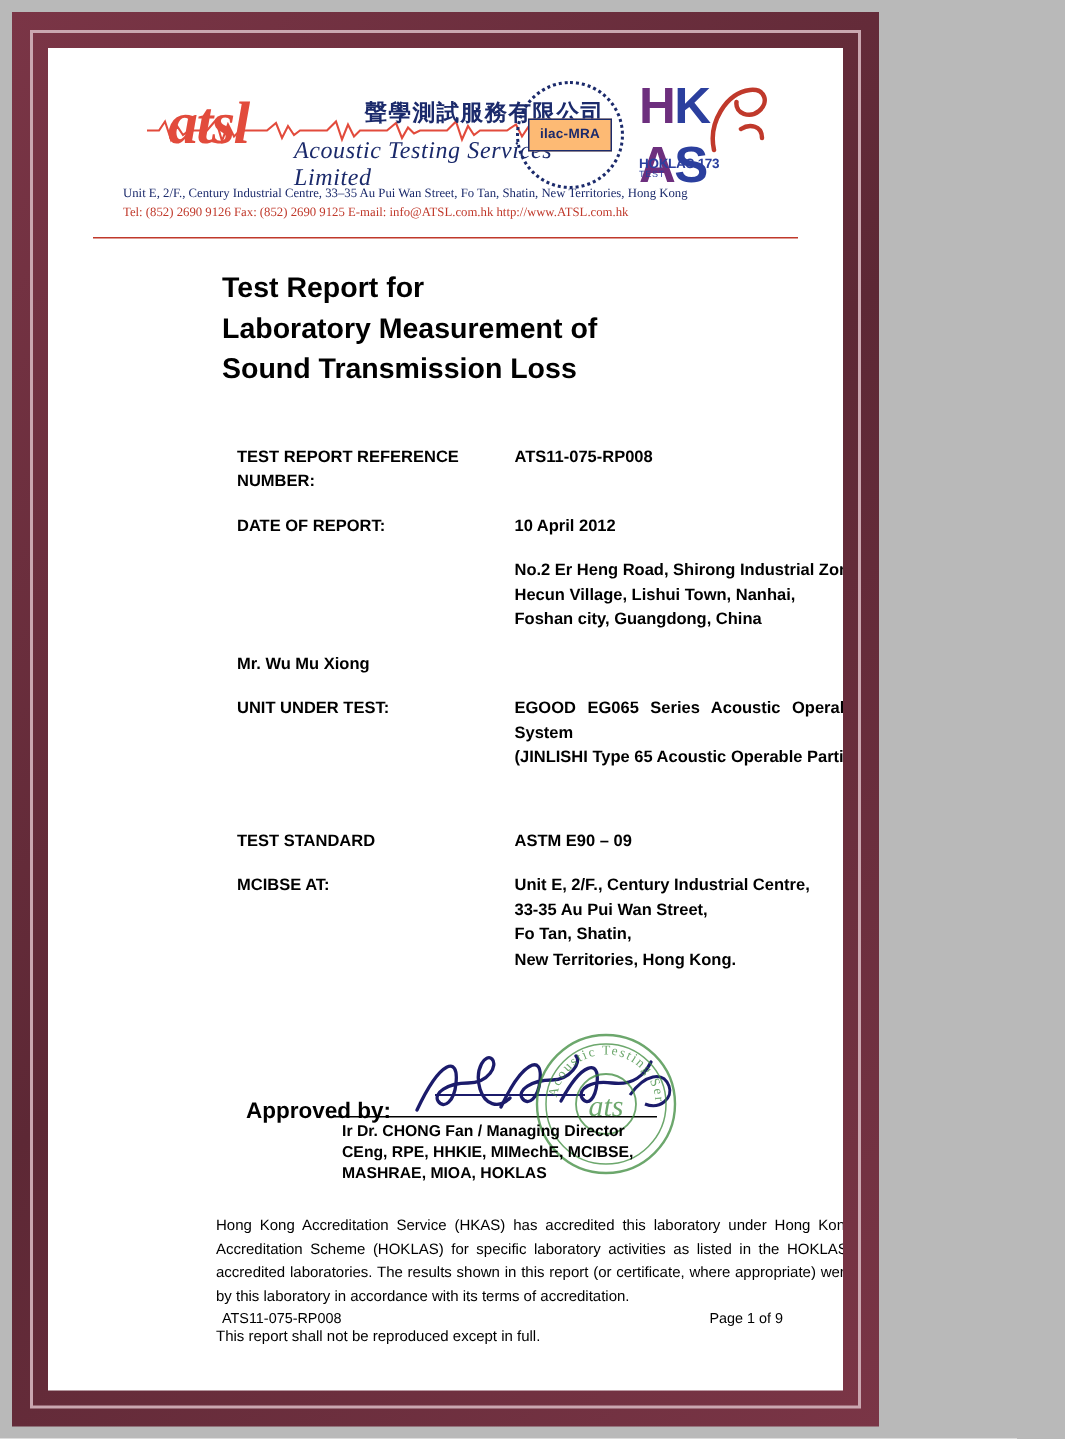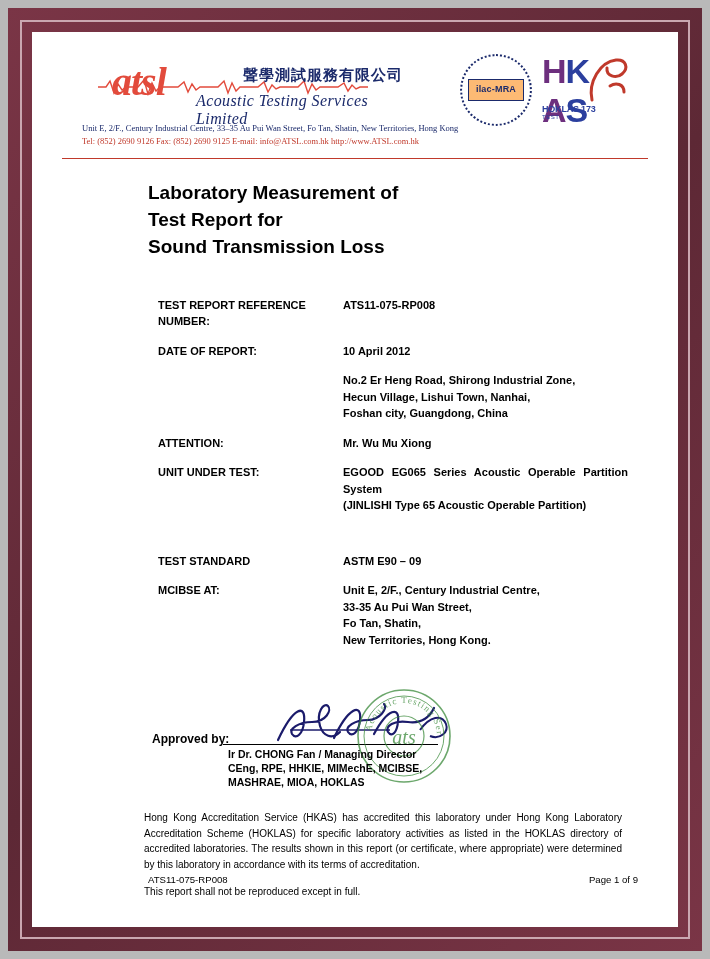--- a/index.html
+++ b/index.html
@@ -10,21 +10,21 @@
     width: 710px;
     height: 959px;
     background: #b9b9b9;
     font-family: "Liberation Sans", sans-serif;
     overflow: hidden;
   }
   .page-frame {
     position: absolute;
     left: 8px;
     top: 8px;
-    width: 694px;
+    width: 578px;
     height: 943px;
     background: #6b2f3e;
     background: linear-gradient(135deg, #7a3546 0%, #5d2835 50%, #7a3546 100%);
     box-sizing: border-box;
     padding: 12px;
   }
   .page-frame-inner {
     width: 100%;
     height: 100%;
     border: 2px solid #caa7b0;
@@ -228,23 +228,23 @@
 
   
   .sig-area {
     position: relative;
     margin-top: 46px;
     margin-left: 90px;
     height: 86px;
   }
   .sig-label {
     position: absolute;
-    left: 4px;
+    left: 16px;
     top: 38px;
-    font-size: 12px;
+    font-size: 15px;
     font-weight: bold;
   }
   .sig-line {
     position: absolute;
     left: 75px;
     top: 50px;
     width: 215px;
     height: 1px;
     background: #000;
   }
@@ -329,22 +329,22 @@
           <svg class="hkas-swirl" viewBox="0 0 44 48">
             <path d="M6 44 C 2 26, 14 6, 30 4 C 40 3, 43 12, 36 18 C 30 23, 20 20, 21 12" fill="none" stroke="#c0392b" stroke-width="3" stroke-linecap="round"></path>
             <path d="M24 30 C 30 26, 38 28, 38 36" fill="none" stroke="#c0392b" stroke-width="3" stroke-linecap="round"></path>
           </svg>
           <div class="hkas-text">HOKLAS 173</div>
           <div class="hkas-sub">TEST</div>
         </div>
       </div>
 
       <div class="title-block">
+        <div>Test Report for</div>
         <div>Laboratory Measurement of</div>
-        <div>Test Report for</div>
         <div>Sound Transmission Loss</div>
       </div>
 
       <div class="fields">
 
         <div class="frow">
           <div class="lbl">TEST REPORT REFERENCE NUMBER:</div>
           <div class="val">ATS11-075-RP008</div>
         </div>
 
@@ -355,21 +355,20 @@
 
 
         <div class="frow sub">
           <div class="lbl">.</div>
           <div class="val" style="white-space: pre-line;">No.2 Er Heng Road, Shirong Industrial Zone,
 Hecun Village, Lishui Town, Nanhai,
 Foshan city, Guangdong, China</div>
         </div>
 
         <div class="frow">
-          <div class="lbl">ATTENTION:</div>
           <div class="val">Mr. Wu Mu Xiong</div>
         </div>
 
         <div class="frow">
           <div class="lbl">UNIT UNDER TEST:</div>
           <div class="val justify" style="white-space: pre-line;">EGOOD EG065 Series Acoustic Operable Partition System
 (JINLISHI Type 65 Acoustic Operable Partition)</div>
         </div>
 
         <div class="gap-lg"></div>

